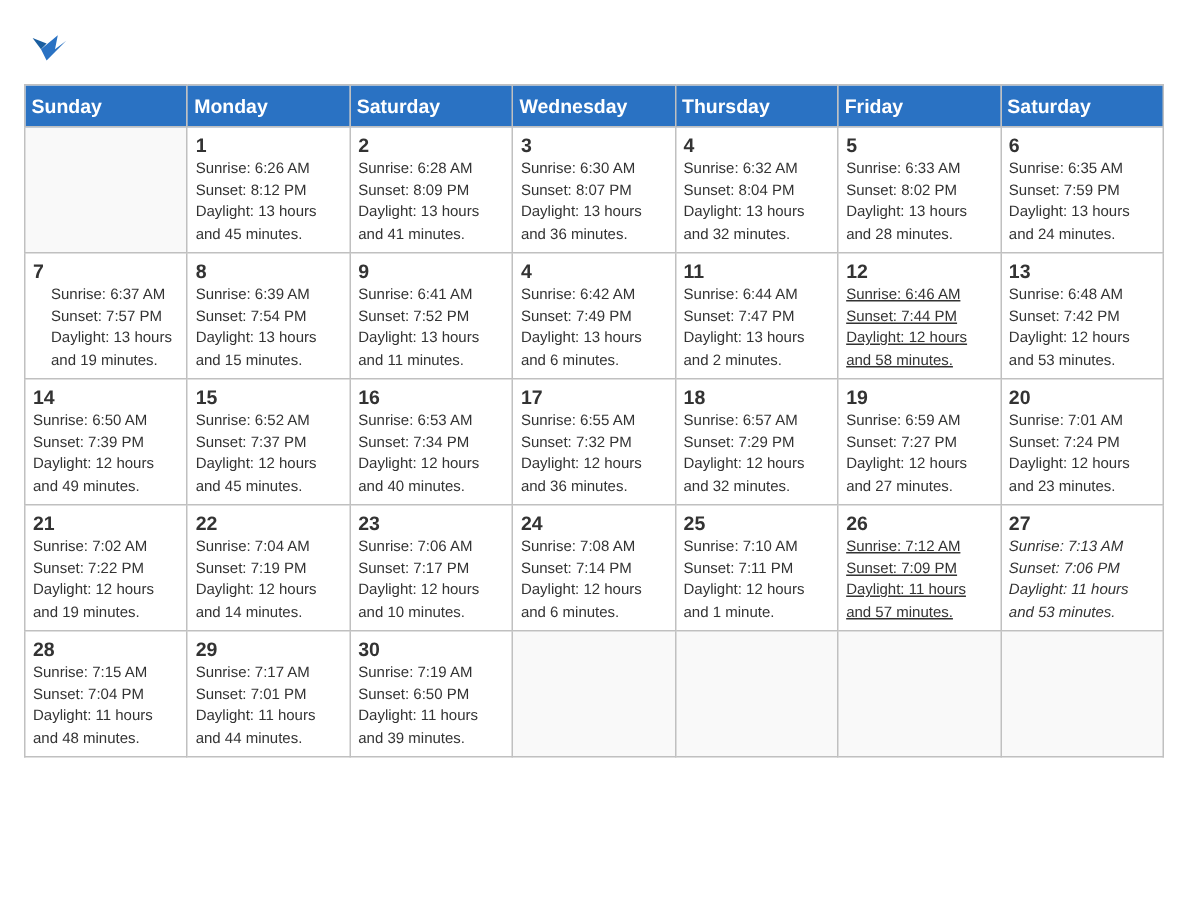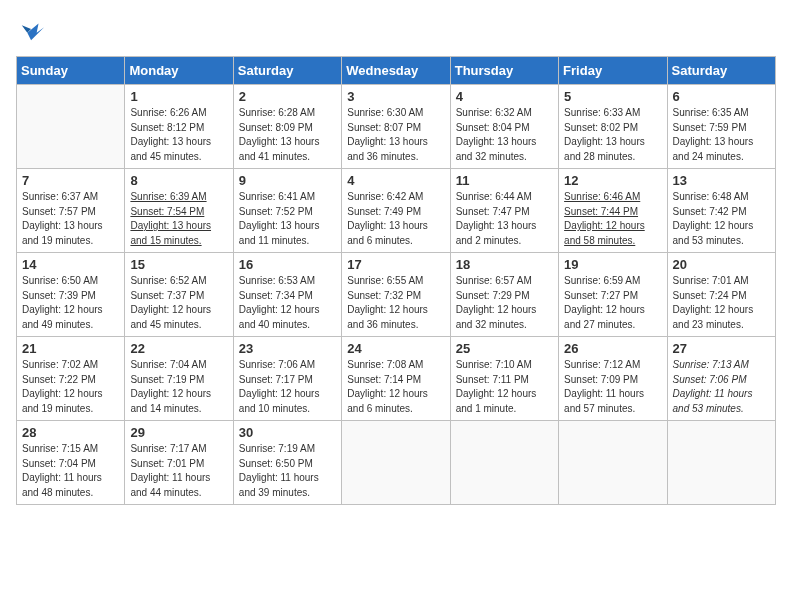--- a/index.html
+++ b/index.html
@@ -164,28 +164,28 @@
           <span class="day-number">6</span>
           <div class="day-info" style="white-space: pre-line;">Sunrise: 6:35 AM
 Sunset: 7:59 PM
 Daylight: 13 hours
 and 24 minutes.</div>
         </td>
       </tr>
       <tr>
         <td>
           <span class="day-number">7</span>
-          <div class="day-info" style="white-space: pre-line;">Sunrise: 6:37 AM
+          <div class="day-info" style="white-space: pre-line; margin-left: 12px;">Sunrise: 6:37 AM
 Sunset: 7:57 PM
 Daylight: 13 hours
 and 19 minutes.</div>
         </td>
         <td>
           <span class="day-number">8</span>
-          <div class="day-info" style="white-space: pre-line; text-decoration: underline;">Sunrise: 6:39 AM
+          <div class="day-info" style="white-space: pre-line;">Sunrise: 6:39 AM
 Sunset: 7:54 PM
 Daylight: 13 hours
 and 15 minutes.</div>
         </td>
         <td>
           <span class="day-number">9</span>
           <div class="day-info" style="white-space: pre-line;">Sunrise: 6:41 AM
 Sunset: 7:52 PM
 Daylight: 13 hours
 and 11 minutes.</div>
@@ -301,21 +301,21 @@
         </td>
         <td>
           <span class="day-number">25</span>
           <div class="day-info" style="white-space: pre-line;">Sunrise: 7:10 AM
 Sunset: 7:11 PM
 Daylight: 12 hours
 and 1 minute.</div>
         </td>
         <td>
           <span class="day-number">26</span>
-          <div class="day-info" style="white-space: pre-line;">Sunrise: 7:12 AM
+          <div class="day-info" style="white-space: pre-line; text-decoration: underline;">Sunrise: 7:12 AM
 Sunset: 7:09 PM
 Daylight: 11 hours
 and 57 minutes.</div>
         </td>
         <td>
           <span class="day-number">27</span>
           <div class="day-info" style="white-space: pre-line; font-style: italic;">Sunrise: 7:13 AM
 Sunset: 7:06 PM
 Daylight: 11 hours
 and 53 minutes.</div>

